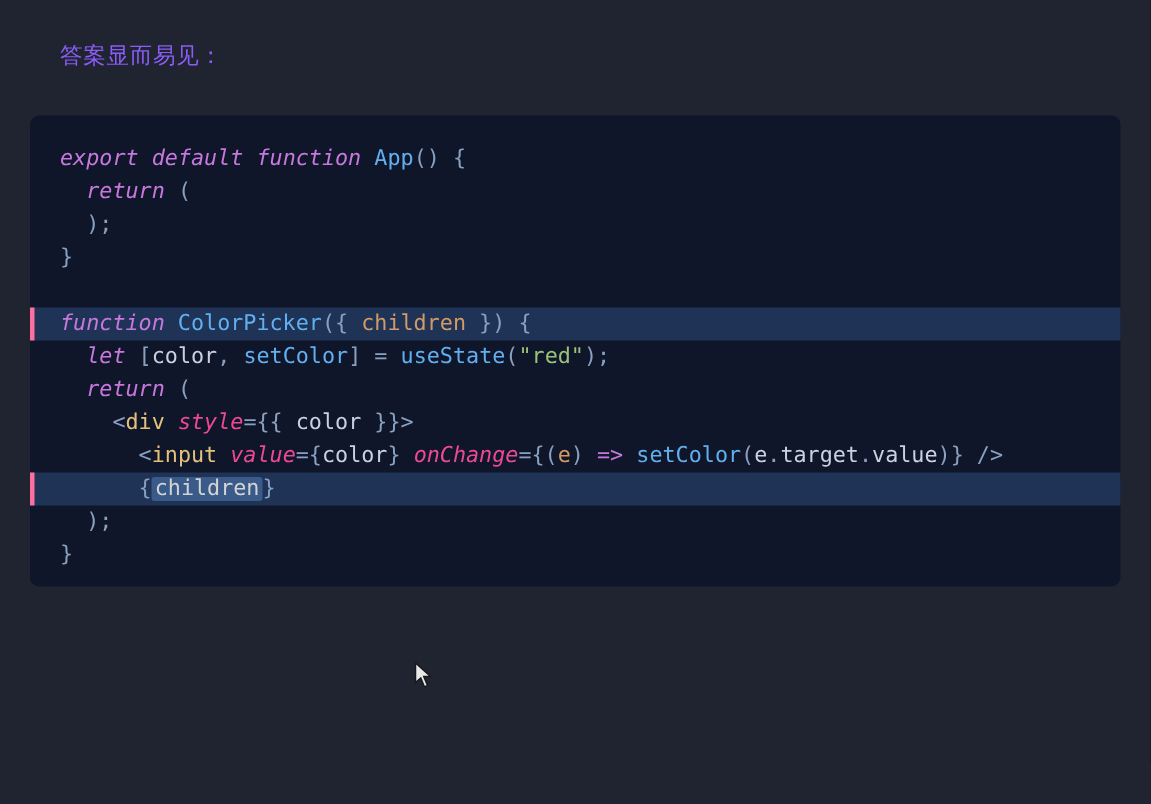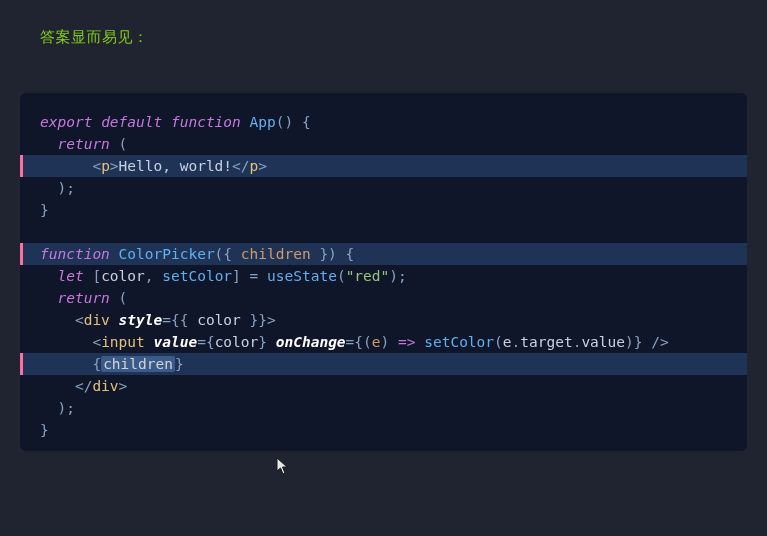--- a/index.html
+++ b/index.html
@@ -7,22 +7,22 @@
     background: #1f2430;
     color: #d4d4d4;
     font-family: sans-serif;
     padding: 28px 20px;
     width: 767px;
     height: 536px;
     overflow: hidden;
   }
   .caption {
     font-size: 15px;
-    color: #84cc16;
-    margin: 0 0 46px 20px;
+    color: #8b5cf6;
+    margin: 0 0 30px 20px;
     letter-spacing: 0.5px;
   }
   .code-block {
     background: #0f1629;
     border-radius: 6px;
     padding: 18px 0 10px 0;
     font-family: "Menlo", "Consolas", monospace;
     font-size: 14.5px;
     line-height: 22px;
     position: relative;
@@ -41,21 +41,21 @@
     left: 0; top: 0; bottom: 0;
     width: 3px;
     background: #ff6ea0;
   }
   
   .kw   { color: #c678dd; font-style: italic; }   
   .fn   { color: #61afef; }                        
   .tag  { color: #e5c07b; }                        
   .punct{ color: #89a0c0; }                        
   .txt  { color: #c9d1e0; }                        
-  .attr { color: #ffffff; font-style: italic; font-weight: bold; }    
+  .attr { color: #ec4899; font-style: italic; }    
   .param{ color: #d19a66; }                        
   .str  { color: #98c379; }                        
   .arrow{ color: #c678dd; }                        
   .hlchild { background: #3a5a8a; padding: 0 2px; border-radius: 2px; }
   .cursor-ptr {
     position: absolute;
     left: 256px;
     top: 364px;
     width: 14px;
     height: 18px;
@@ -64,29 +64,27 @@
 </style>
 </head>
 <body>
 
 <div class="caption">答案显而易见：</div>
 
 <div class="code-block" id="code-container">
 
   <div class="line"><span class="kw">export</span><span class="txt"> </span><span class="kw">default</span><span class="txt"> </span><span class="kw">function</span><span class="txt"> </span><span class="fn">App</span><span class="punct">()</span><span class="txt"> </span><span class="punct">{</span></div>
     <div class="line"><span class="txt">  </span><span class="kw">return</span><span class="txt"> </span><span class="punct">(</span></div>
-    <div class="line hl"><span class="txt">      </span><span class="punct">&lt;</span><span class="tag">p</span><span class="punct">&gt;</span><span class="txt">Hello, world!</span><span class="punct">&lt;/</span><span class="tag">p</span><span class="punct">&gt;</span></div>
     <div class="line"><span class="txt">  </span><span class="punct">);</span></div>
     <div class="line"><span class="punct">}</span></div>
     <div class="line"><span class="txt"> </span></div>
     <div class="line hl"><span class="kw">function</span><span class="txt"> </span><span class="fn">ColorPicker</span><span class="punct">({ </span><span class="param">children</span><span class="punct"> })</span><span class="txt"> </span><span class="punct">{</span></div>
     <div class="line"><span class="txt">  </span><span class="kw">let</span><span class="txt"> </span><span class="punct">[</span><span class="txt">color</span><span class="punct">, </span><span class="fn">setColor</span><span class="punct">]</span><span class="txt"> </span><span class="punct">= </span><span class="fn">useState</span><span class="punct">(</span><span class="str">"red"</span><span class="punct">);</span></div>
     <div class="line"><span class="txt">  </span><span class="kw">return</span><span class="txt"> </span><span class="punct">(</span></div>
     <div class="line"><span class="txt">    </span><span class="punct">&lt;</span><span class="tag">div</span><span class="txt"> </span><span class="attr">style</span><span class="punct">={{ </span><span class="txt">color</span><span class="punct"> }}&gt;</span></div>
     <div class="line"><span class="txt">      </span><span class="punct">&lt;</span><span class="tag">input</span><span class="txt"> </span><span class="attr">value</span><span class="punct">={</span><span class="txt">color</span><span class="punct">} </span><span class="attr">onChange</span><span class="punct">={(</span><span class="param">e</span><span class="punct">) </span><span class="arrow">=&gt;</span><span class="txt"> </span><span class="fn">setColor</span><span class="punct">(</span><span class="txt">e</span><span class="punct">.</span><span class="txt">target</span><span class="punct">.</span><span class="txt">value</span><span class="punct">)} /&gt;</span></div>
     <div class="line hl"><span class="txt">      </span><span class="punct">{</span><span class="hlchild">children</span><span class="punct">}</span></div>
-    <div class="line"><span class="txt">    </span><span class="punct">&lt;/</span><span class="tag">div</span><span class="punct">&gt;</span></div>
     <div class="line"><span class="txt">  </span><span class="punct">);</span></div>
     <div class="line"><span class="punct">}</span></div>
     <svg class="cursor-ptr" viewBox="0 0 14 18">
     <path d="M1 1 L1 14 L4.5 11 L7 17 L9 16 L6.5 10 L11 10 Z" fill="#e8e8e8" stroke="#1a1a1a" stroke-width="1"></path>
   </svg>
 </div>
 
 </body></html>

